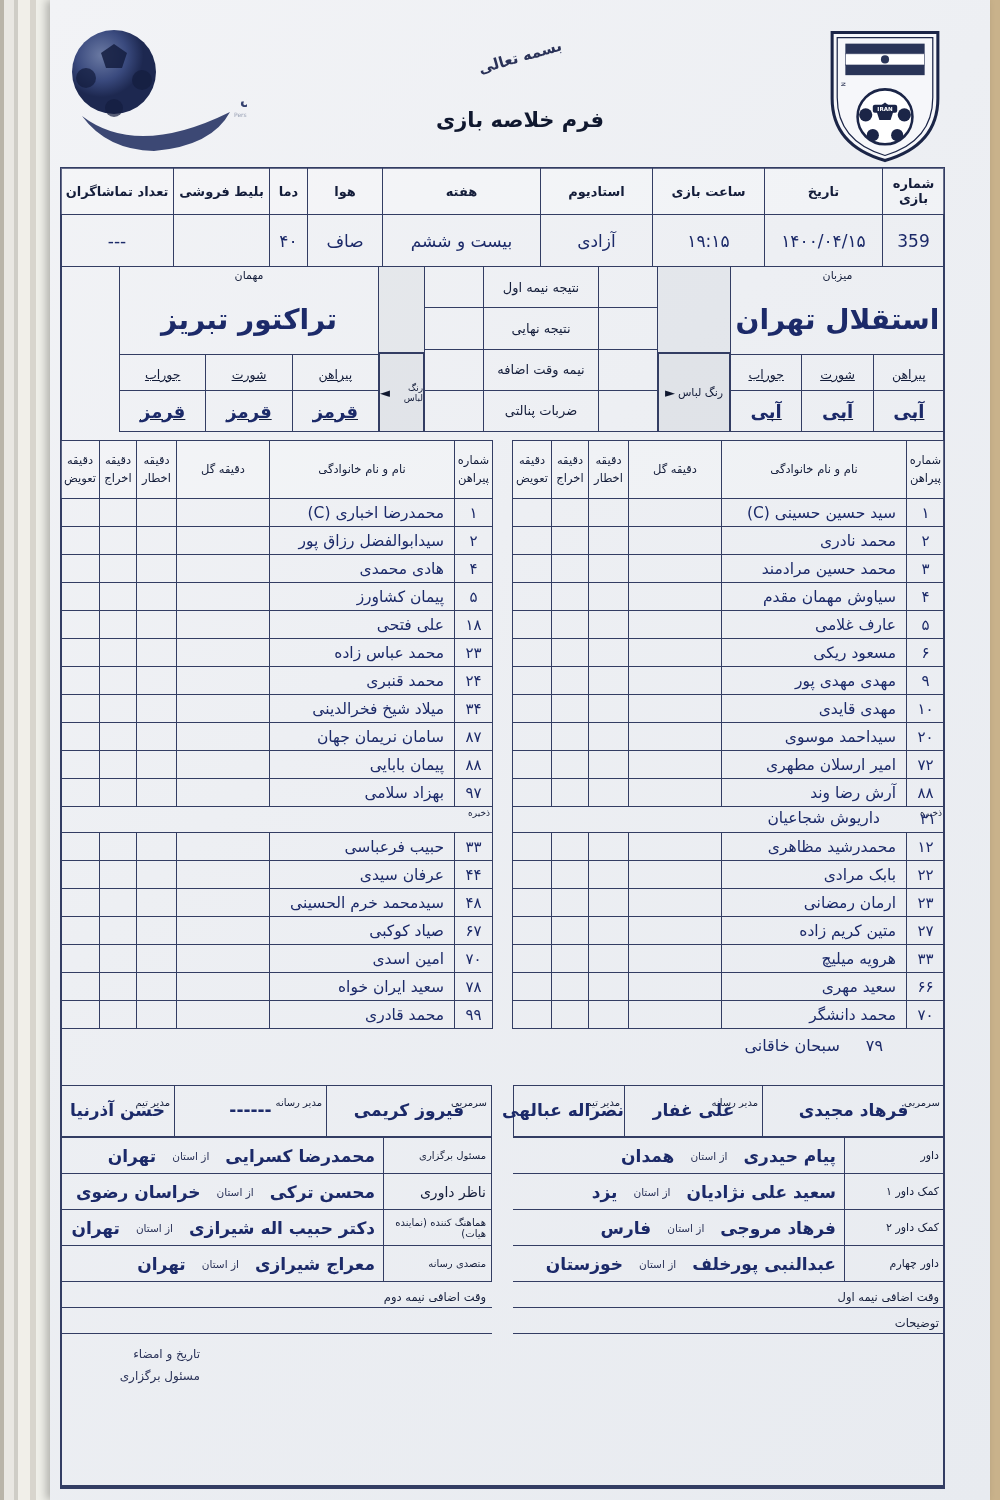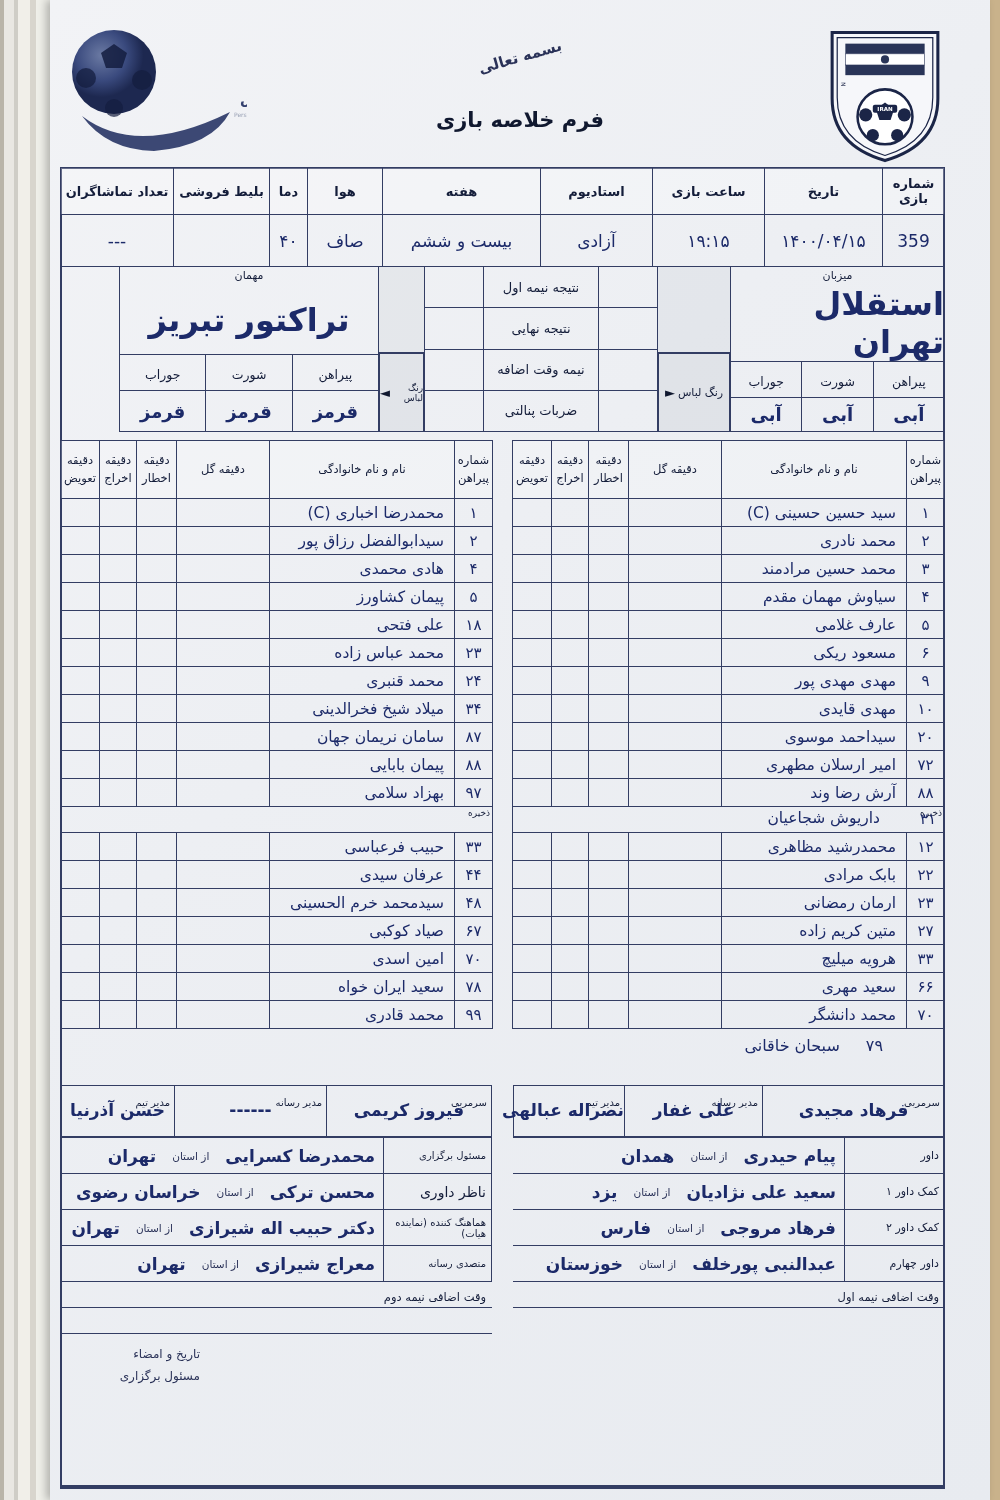--- a/index.html
+++ b/index.html
@@ -47,23 +47,23 @@
   td,th{border:1.5px solid var(--ink);padding:0;font-weight:normal;}
   
   .info{position:absolute;left:10px;top:167px;width:885px;}
   .info table{width:100%;}
   .info .h td{height:47px;font-size:13px;font-weight:bold;text-align:center;vertical-align:middle;background:rgba(255,255,255,.25);}
   .info .v td{height:52px;font-size:17px;text-align:center;vertical-align:middle;}
   
   .teams{position:absolute;left:10px;top:266px;width:885px;height:166px;display:flex;}
   .tblock{border:1.5px solid var(--ink);display:flex;flex-direction:column;}
   .tblock .role{height:18px;font-size:11px;text-align:center;line-height:18px;}
-  .tblock .tname{flex:0 0 69px;display:flex;align-items:center;justify-content:center;font-size:32px;font-weight:bold;}
+  .tblock .tname{flex:0 0 69px;display:flex;align-items:center;justify-content:center;font-size:28px;font-weight:bold;}
   .kitrow{display:flex;height:79px;border-top:1.5px solid var(--ink);}
-  .kitcell{flex:1;border-left:1.5px solid var(--ink);display:flex;flex-direction:column;}
+  .kitcell{flex:1;border-left:1.5px solid var(--ink);display:flex;flex-direction:column;text-decoration:underline;}
   .kitcell:last-child{border-left:none;}
   .kitcell .kl{height:36px;font-size:12.5px;text-align:center;line-height:40px;border-bottom:1.5px solid var(--ink);}
   .kitcell .kv{flex:1;display:flex;align-items:center;justify-content:center;font-size:18px;font-weight:bold;}
   .colorcol{display:flex;flex-direction:column;}
   .colorcol .spacer{height:87px;border:1.5px solid var(--ink);border-right:none;border-left:none;background:rgba(120,125,140,.08);}
   .colorcell{height:79px;border:1.5px solid var(--ink);display:flex;align-items:center;justify-content:center;gap:3px;font-size:11px;background:rgba(120,125,140,.10);}
   .colorcell .arr{font-size:13px;color:#10182f;}
   .results{display:flex;flex-direction:column;border-top:1.5px solid var(--ink);}
   .rrow{flex:1;display:flex;}
   .rrow .box{width:60px;border:1.5px solid var(--ink);border-top:none;}
@@ -731,20 +731,21 @@
             <div class="off-flex">
               <span class="off-name hw">عبدالنبی پورخلف</span>
               <span class="off-from">از استان</span>
               <span class="off-prov hw">خوزستان</span>
             </div>
           </td>
         </tr>
       </tbody>
         </table>
       <div class="lineRow">وقت اضافی نیمه اول</div>
+      <div class="lineRow">توضیحات</div>
     </div>
 
     <div class="off-t">
       <table>
         <colgroup>
             <col style="width:108px">
             <col>
           </colgroup>
         <tbody>
             <tr>

